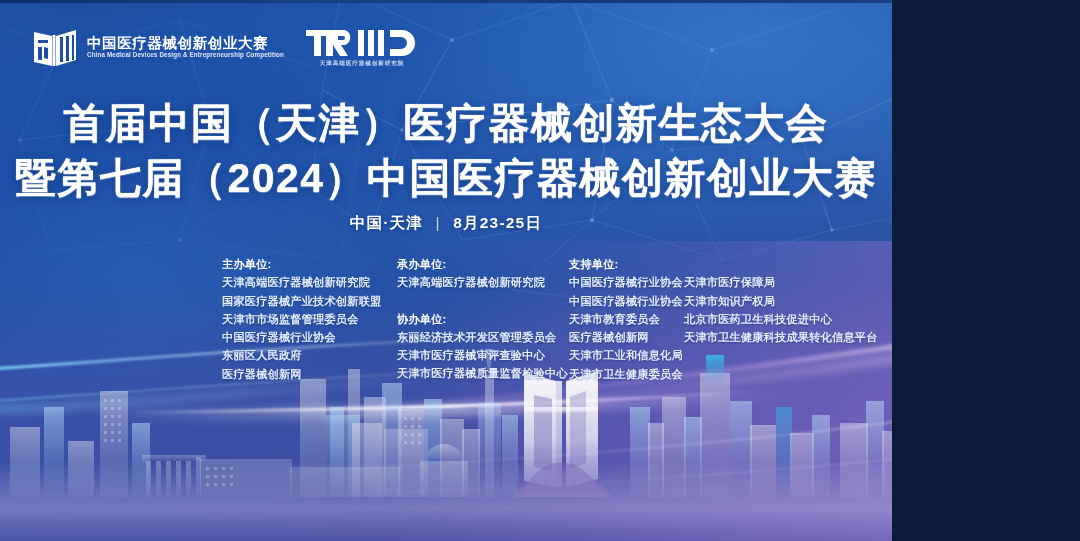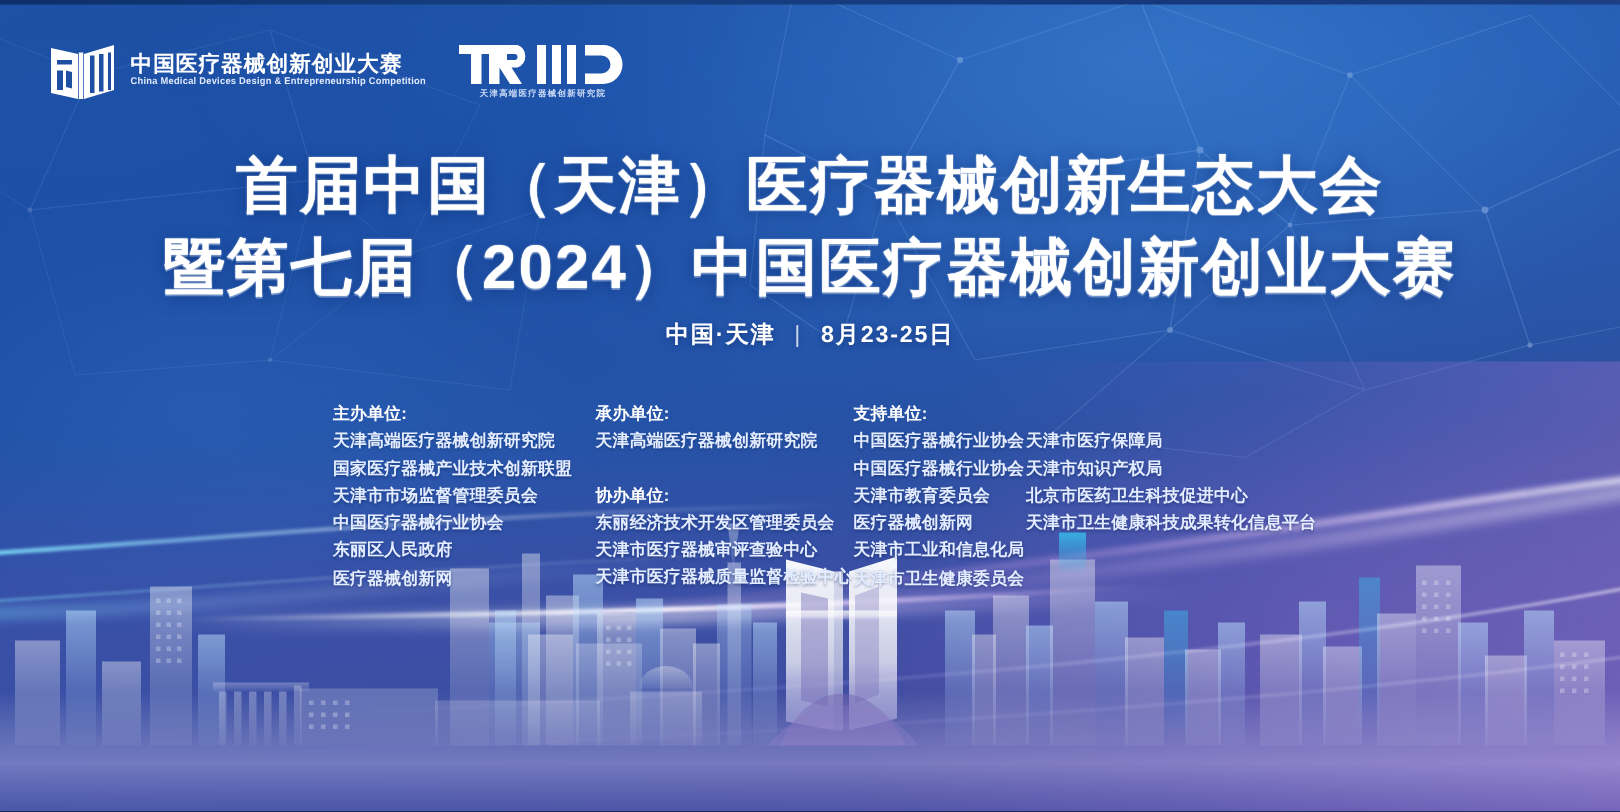--- a/index.html
+++ b/index.html
@@ -5,21 +5,21 @@
   * { margin:0; padding:0; box-sizing:border-box; }
   html,body { background:#0b1b3a; }
   body {
     width:1080px; height:541px;
     font-family:"Liberation Sans","DejaVu Sans",sans-serif;
     overflow:hidden;
   }
 
   #banner {
     position:relative;
-    width:1080px; height:541px;
+    width:892px; height:541px;
     overflow:hidden;
     background:
       radial-gradient(120% 90% at 78% 6%, rgba(40,110,200,.55) 0%, rgba(40,110,200,0) 55%),
       radial-gradient(90% 70% at 8% 18%, rgba(30,90,180,.40) 0%, rgba(30,90,180,0) 60%),
       linear-gradient(160deg,#1d4ea0 0%, #1b4aa0 22%, #2453a8 45%, #2b4fa0 66%, #3a4a9a 82%, #43479a 100%);
   }
 
   
   .polynet { position:absolute; top:-20px; right:-40px; width:620px; height:330px; opacity:.45; }
   .polynet-left { position:absolute; top:-10px; left:-60px; width:420px; height:300px; opacity:.30; }
@@ -84,21 +84,21 @@
   .datebar {
     position:absolute; left:0; right:0; top:213px;
     text-align:center; color:#ffffff;
     font-size:15.5px; font-weight:700; letter-spacing:1.2px;
     text-shadow:0 1px 4px rgba(10,35,95,.5);
   }
   .datebar .sep { opacity:.75; font-weight:400; margin:0 7px; }
 
   
   .orgs {
-    position:absolute; left:222px; top:267px;
+    position:absolute; left:222px; top:255px;
     display:flex; align-items:flex-start; gap:0;
     color:#eaf2ff;
   }
   .org-col { display:flex; flex-direction:column; }
   .col-1 { width:163px; }
   .col-2 { width:172px;margin-left:12px; }
   .col-3 { display:flex; gap:0; }
   .sub-col-a { width:115px; }
   .sub-col-b { width:200px; }
 

